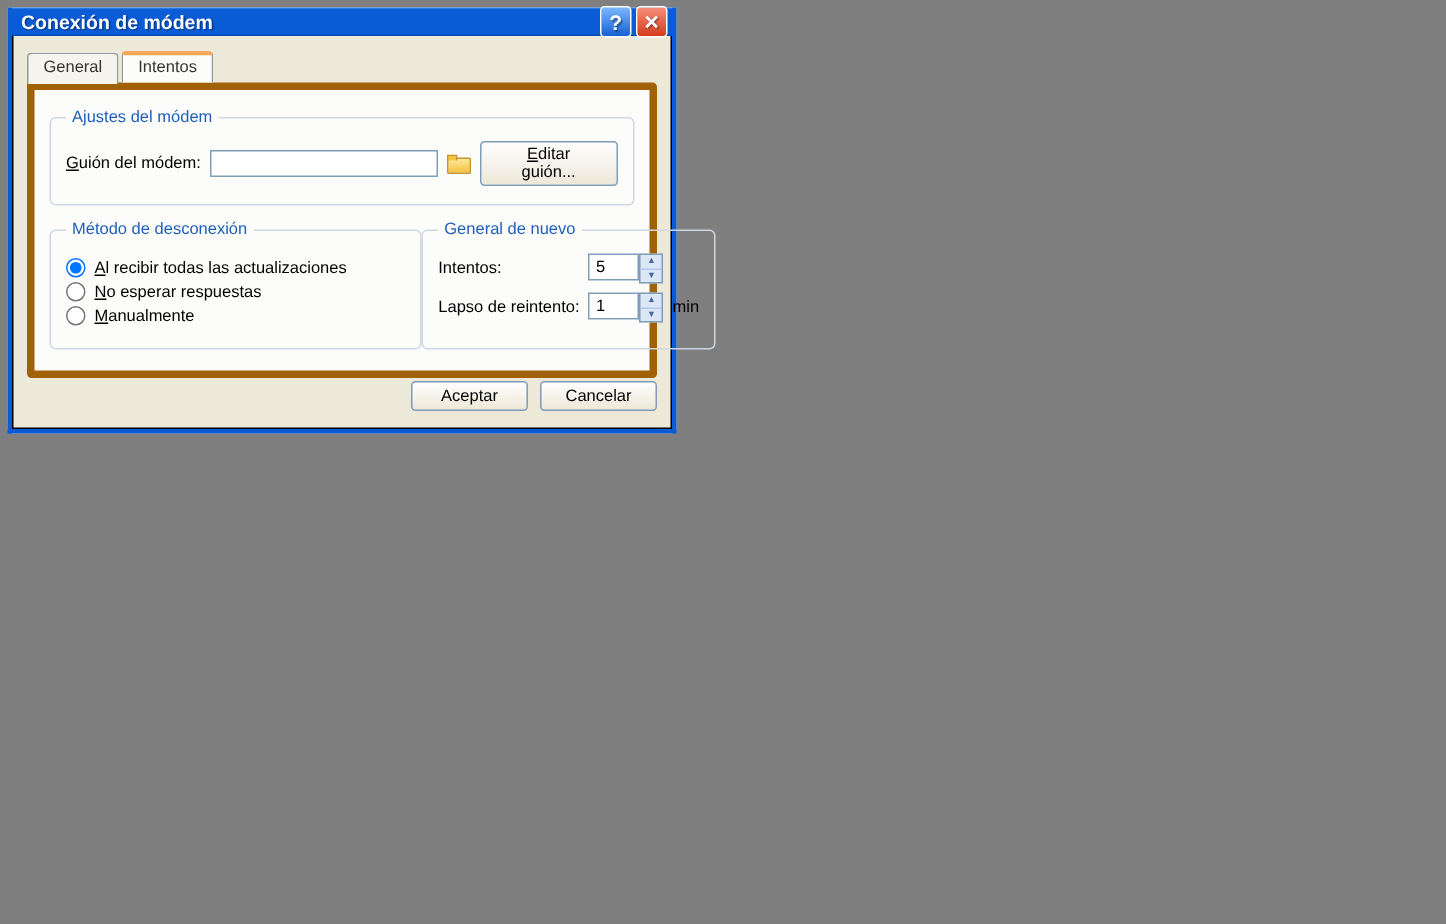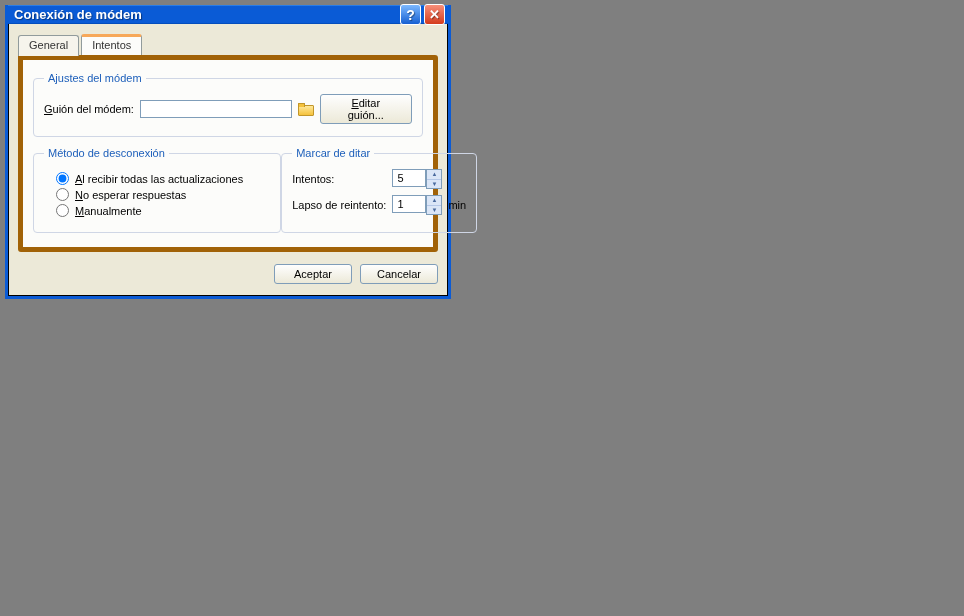--- a/index.html
+++ b/index.html
@@ -125,42 +125,42 @@
     content:"";
     position:absolute;left:0;top:0;width:7px;height:4px;
     background:#f5c23c;border:1px solid #c2962a;border-bottom:none;
     border-radius:1px 1px 0 0;
     box-sizing:border-box;
   }
   .two-col{display:flex;}
   .two-col fieldset{margin:0;}
   .two-col .col-left{flex:0 0 58%;}
   .two-col .col-right{flex:1;}
-  .radio-row{display:flex;align-items:center;gap:6px;margin:3px 12px;}
+  .radio-row{display:flex;align-items:center;gap:6px;margin:3px 0;}
   input[type=radio]{margin:0;}
   .spin-wrap{display:flex;}
   .spin-input{
     width:34px;height:20px;
     border:1px solid #7f9db9;border-right:none;
     padding:0 4px;font:inherit;box-sizing:border-box;
   }
   .spin-btns{
     display:flex;flex-direction:column;
     border:1px solid #7f9db9;height:20px;box-sizing:border-box;
     width:16px;
     background:#dbe6f7;
   }
   .spin-btns div{
     flex:1;display:flex;align-items:center;justify-content:center;
     font-size:6px;color:#4a6a9e;line-height:0;
   }
   .spin-btns div:first-child{border-bottom:1px solid #b5c8e8;}
   .field-grid{display:grid;grid-template-columns:auto auto auto;gap:6px 6px;align-items:center;}
   .dlg-btns{
-    display:flex;justify-content:flex-end;gap:8px;margin-top:12px;
+    display:flex;justify-content:flex-end;gap:8px;margin-top:2px;
   }
   .dlg-btns .btn{min-width:78px;padding:3px 12px;}
   .ghost{visibility:hidden;} 
 </style>
 </head>
 <body>
 
 <div class="window">
   <div class="titlebar">
     <span>Conexión de módem</span>
@@ -202,21 +202,21 @@
             <input type="radio" name="disc" style="">
             <span><span class="underline">N</span><span>o esperar respuestas</span></span>
           </label>
           <label class="radio-row">
             <input type="radio" name="disc" style="">
             <span><span class="underline">M</span><span>anualmente</span></span>
           </label>
         </fieldset>
 
         <fieldset class="col-right">
-          <legend>Marcar de ditar</legend>
+          <legend>General de nuevo</legend>
           <div class="field-grid">
             <span class="lbl">Intentos:</span>
             <span class="spin-wrap">
               <input class="spin-input" type="text" value="5" style="">
               <span class="spin-btns">
                 <div>▲</div>
                 <div>▼</div>
               </span>
             </span>
             <span class="ghost">x</span>

